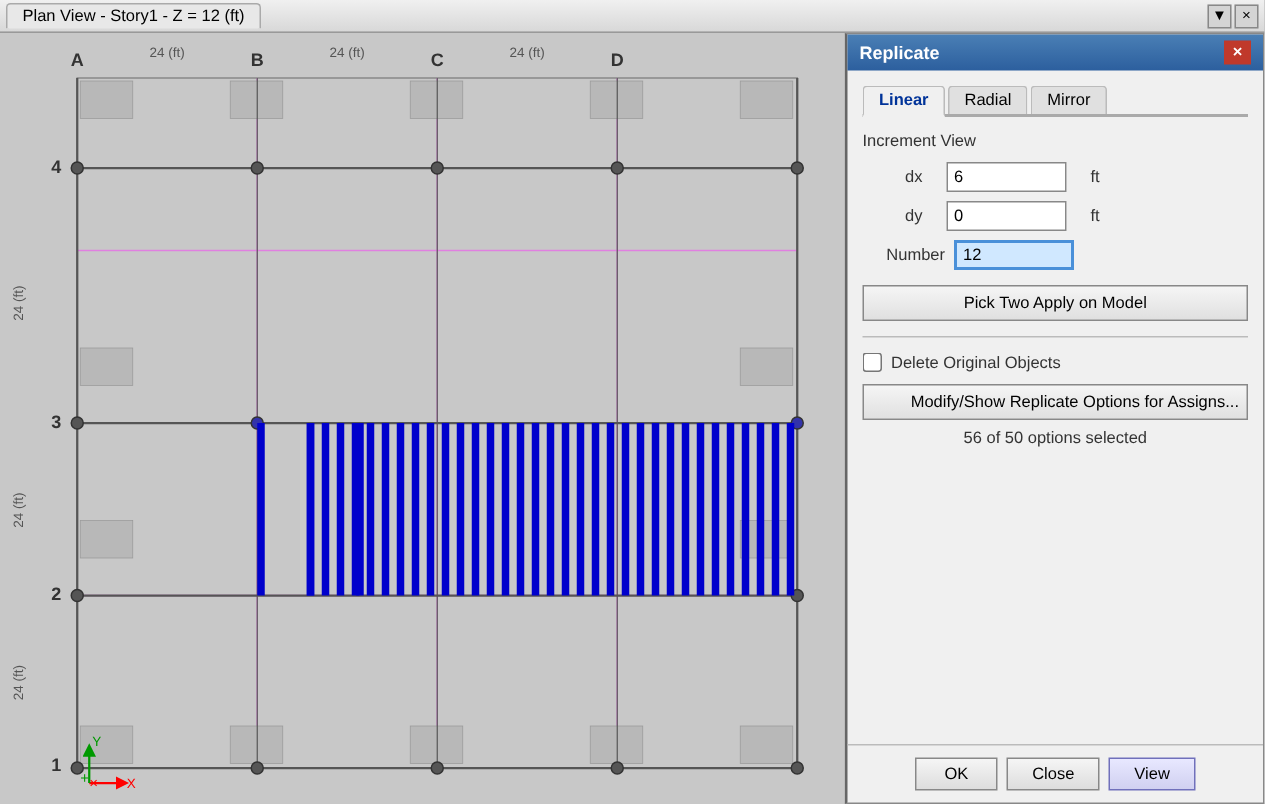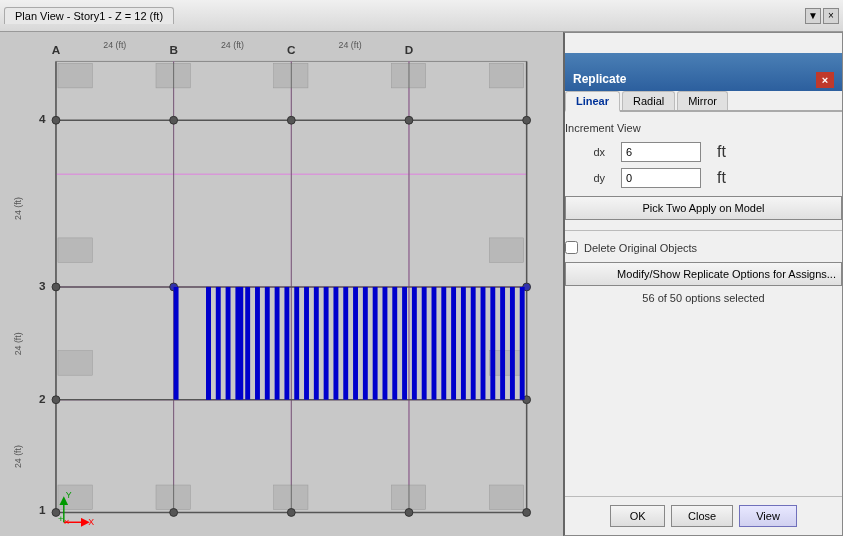--- a/index.html
+++ b/index.html
@@ -15,21 +15,21 @@
     }
 
     
     .title-bar {
       background: linear-gradient(to bottom, #f0f0f0, #d8d8d8);
       display: flex;
       align-items: center;
       justify-content: space-between;
       padding: 2px 4px;
       border-bottom: 1px solid #999;
-      height: 32px;
+      height: 22px;
     }
     .title-tab {
       background: #e8e8e8;
       border: 1px solid #aaa;
       border-bottom: none;
       padding: 2px 10px;
       font-size: 11px;
       border-radius: 3px 3px 0 0;
     }
     .title-bar-controls {
@@ -69,45 +69,46 @@
       background: #f0f0f0;
       border: 1px solid #888;
       border-left: 2px solid #666;
       display: flex;
       flex-direction: column;
     }
 
     .dialog-title-bar {
       background: linear-gradient(to bottom, #4a7fb5, #2c5f9e);
       color: white;
-      padding: 19px 8px;
-      display: flex;
+      padding: 0 8px;
+      display: flex;
+      align-items: center;
       justify-content: space-between;
       height: 24px;
-      margin-top: 20px;
     }
     .dialog-title-text {
       font-size: 12px;
       font-weight: bold;
     }
     .dialog-close-btn {
       background: #c0392b;
       color: white;
       border: none;
       width: 18px;
       height: 16px;
       font-size: 11px;
       cursor: pointer;
       display: flex;
       align-items: center;
       justify-content: center;
       font-weight: bold;
     }
 
     .dialog-body {
+      padding: 10px;
       flex: 1;
     }
 
     
     .tabs {
       display: flex;
       gap: 2px;
       margin-bottom: 10px;
       border-bottom: 2px solid #aaa;
     }
@@ -150,21 +151,21 @@
     }
     .field-input {
       width: 80px;
       height: 20px;
       border: 1px solid #888;
       padding: 1px 4px;
       font-size: 11px;
       background: white;
     }
     .field-unit {
-      font-size: 16px;
+      font-size: 11px;
       color: #333;
     }
 
     .number-row {
       display: flex;
       align-items: center;
       margin-bottom: 10px;
       gap: 6px;
     }
     .number-label {
@@ -443,20 +444,24 @@
         <input class="field-input" type="text" value="6" style="">
         <span class="field-unit">ft</span>
       </div>
 
       <div class="field-row">
         <span class="field-label">dy</span>
         <input class="field-input" type="text" value="0" style="">
         <span class="field-unit">ft</span>
       </div>
 
+      <div class="number-row">
+        <span class="number-label">Number</span>
+        <input class="number-input" type="text" value="12" style="">
+      </div>
 
       <button class="pick-btn">Pick Two Apply on Model</button>
 
       <div class="separator"></div>
 
       <div class="checkbox-row">
         <input type="checkbox" style="">
         <span class="checkbox-label">Delete Original Objects</span>
       </div>
 

